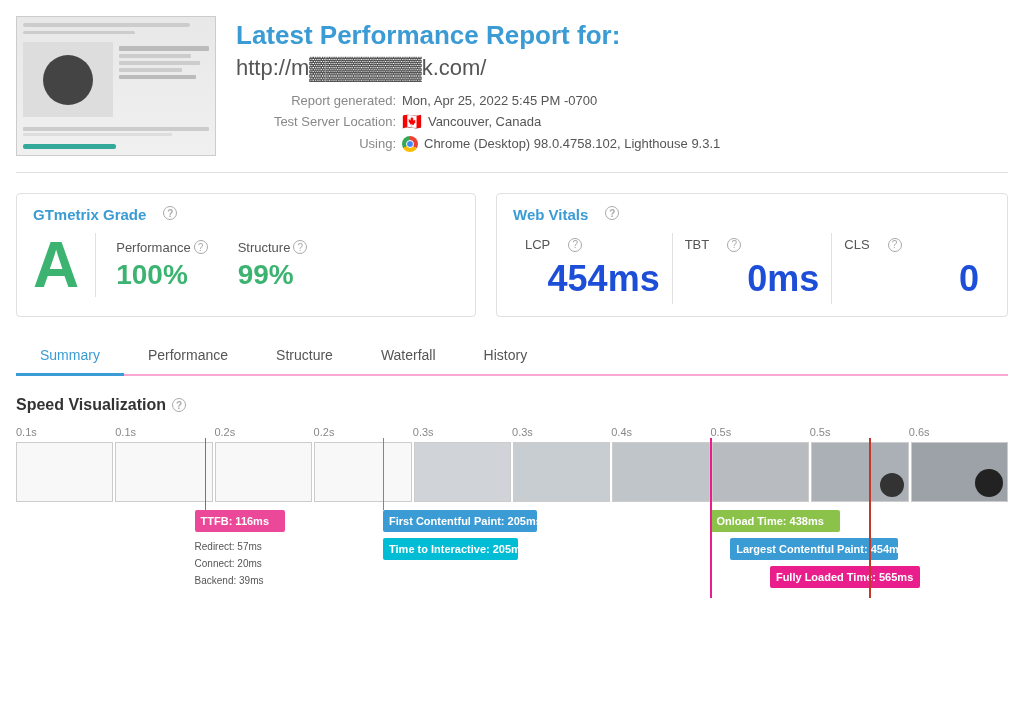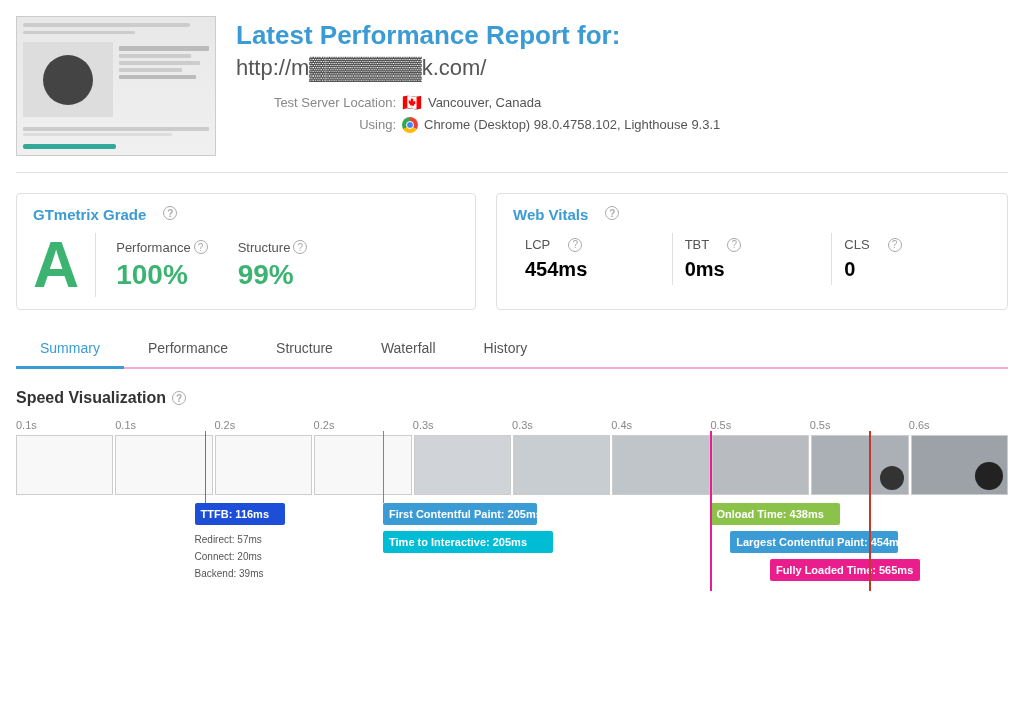--- a/index.html
+++ b/index.html
@@ -170,23 +170,24 @@
     .vital-item:last-child { border-right: none; }
     .vital-label {
       font-size: 13px;
       color: #555;
       margin-bottom: 6px;
       display: flex;
       align-items: center;
       gap: 18px;
     }
     .vital-value {
-      font-size: 20px;
-      font-weight: bold;
-      color: #000000;
+      font-size: 36px;
+      font-weight: bold;
+      color: #1d4ed8;
+      text-align: right;
     }
 
     
     .tabs-container {
       border-bottom: 2px solid #f9a8d4;
       margin-bottom: 20px;
       display: flex;
       gap: 0;
     }
     .tab-item {
@@ -266,21 +267,21 @@
     }
 
     .sub-labels {
       position: absolute;
       font-size: 10px;
       color: #555;
       line-height: 1.6;
     }
 
     
-    .bar-purple { background: #1d4ed8; text-align: center; }
+    .bar-purple { background: #ec4899; text-align: center; }
     .bar-blue-light { background: #3a9bd5; }
     .bar-teal { background: #00bcd4; }
     .bar-pink { background: #e91e8c; }
   </style>
 </head>
 <body>
 
 <div class="header-section">
   <div class="site-thumbnail">
     <div class="thumbnail-inner">
@@ -303,20 +304,24 @@
         <div style="height:3px;background:#ddd;width:80%;border-radius:1px;"></div>
       </div>
       <div style="margin-top:4px;height:8px;background:#3a9;width:50%;border-radius:2px;"></div>
     </div>
   </div>
 
   <div class="report-info">
     <div class="report-title">Latest Performance Report for:</div>
     <div class="report-url">http://m▓▓▓▓▓▓▓k.com/</div>
     <div class="report-meta">
+      <div class="meta-row">
+        <span class="meta-label">Report generated:</span>
+        <span>Mon, Apr 25, 2022 5:45 PM -0700</span>
+      </div>
       <div class="meta-row">
         <span class="meta-label">Test Server Location:</span>
         <span style="font-size:16px;">🇨🇦</span>
         <span>Vancouver, Canada</span>
       </div>
       <div class="meta-row">
         <span class="meta-label">Using:</span>
         <span style="font-size:14px;">
           <div class="chrome-icon" style="display:inline-block;width:16px;height:16px;border-radius:50%;background:conic-gradient(#ea4335 0deg 120deg,#fbbc05 120deg 240deg,#34a853 240deg 360deg);position:relative;vertical-align:middle;">
             <div style="position:absolute;top:4px;left:4px;width:8px;height:8px;border-radius:50%;background:#4285f4;border:1.5px solid #fff;"></div>
@@ -443,21 +448,21 @@
       <div class="sub-labels" style="left:18%;top:28px;font-size:10px;color:#555;line-height:1.7;">
         <div>Redirect: 57ms</div>
         <div>Connect: 20ms</div>
         <div>Backend: 39ms</div>
       </div>
 
       <div class="annot-bar bar-blue-light" style="left:37%;top:0;width:154px;">
         <span>First Contentful Paint: 205ms</span>
       </div>
 
-      <div class="annot-bar bar-teal" style="left:37%;top:28px;width:170px;">
+      <div class="annot-bar bar-teal" style="left:37%;top:28px;width:135px;">
         <span>Time to Interactive: 205ms</span>
       </div>
 
       <div class="annot-bar" style="left:70%;top:0;width:130px;background:#8bc34a;">
         <span>Onload Time: 438ms</span>
       </div>
 
       <div class="annot-bar bar-blue-light" style="left:72%;top:28px;width:168px;background:#3a9bd5;">
         <span>Largest Contentful Paint: 454ms</span>
       </div>

